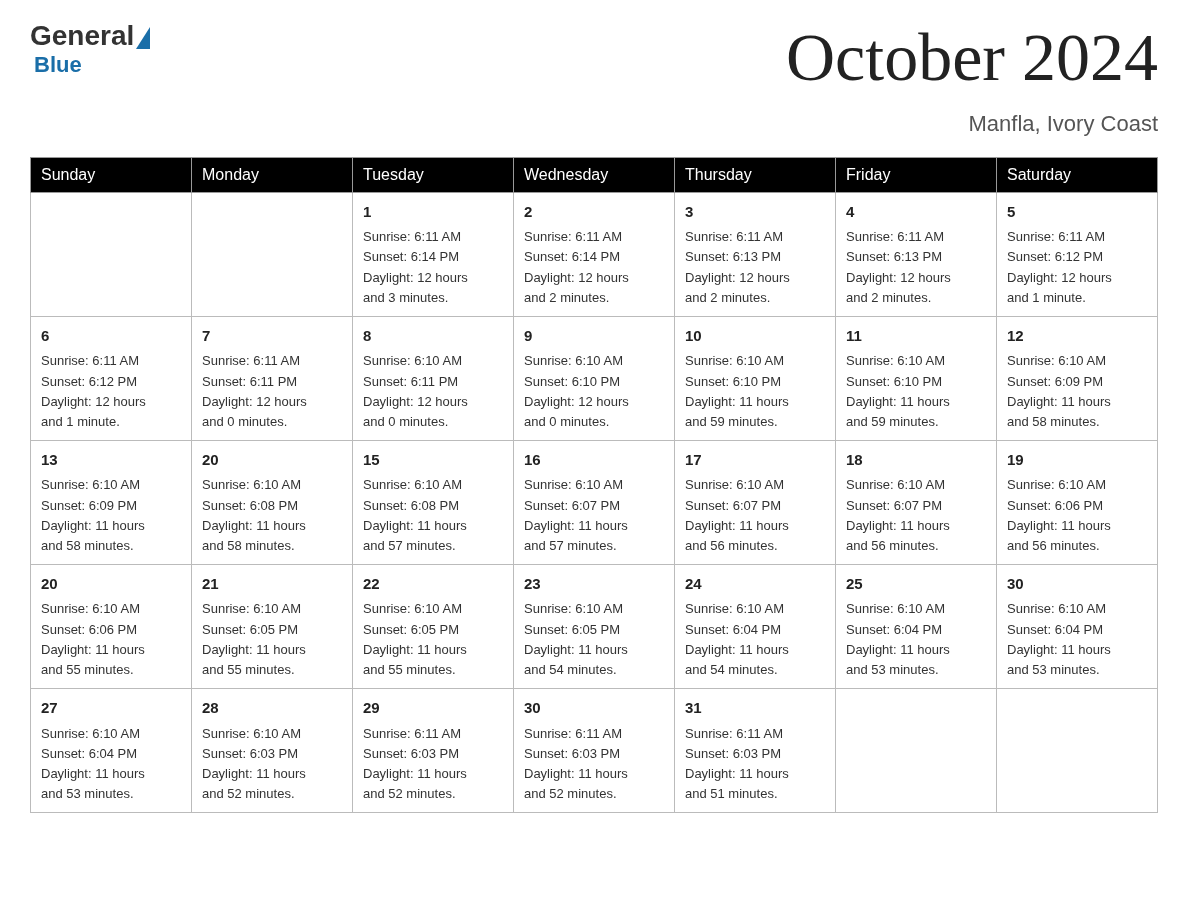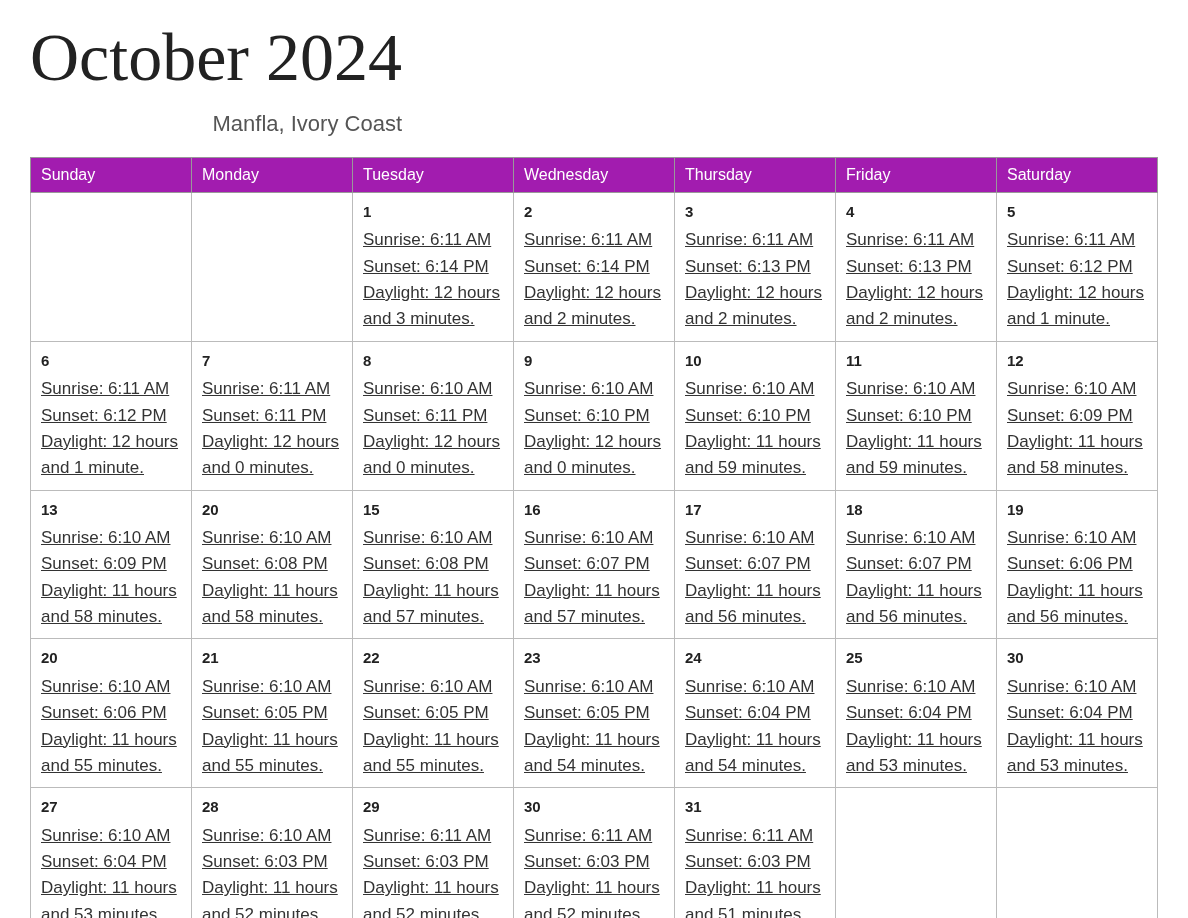--- a/index.html
+++ b/index.html
@@ -59,21 +59,21 @@
       font-size: 22px;
       color: #555;
       margin-top: 16px;
     }
     .calendar {
       width: 100%;
       border-collapse: collapse;
       border: 1px solid #999;
     }
     .calendar th {
-      background-color: #a21caf;
+      background-color: #000000;
       color: #fff;
       text-align: left;
       padding: 8px 10px;
       font-size: 16px;
       font-weight: normal;
       border: 1px solid #999;
     }
     .calendar td {
       vertical-align: top;
       padding: 8px 10px;
@@ -86,32 +86,38 @@
     }
     .day-number {
       font-size: 15px;
       font-weight: bold;
       color: #222;
       display: block;
       margin-bottom: 4px;
     }
     .cell-info {
       color: #333;
-      font-size: 17px;
+      font-size: 13px;
       line-height: 1.55;
-      text-decoration: underline;
     }
     .empty-cell {
       background: #fff;
     }
   </style>
 </head>
 <body>
 
 <div class="header">
+  <div class="logo">
+    <div class="logo-top">
+      <span class="logo-text-general">General</span>
+      <div class="logo-triangle"></div>
+    </div>
+    <span class="logo-bottom">Blue</span>
+  </div>
   <div class="title-section">
     <div class="month-title">October 2024</div>
     <div class="location">Manfla, Ivory Coast</div>
   </div>
 </div>
 
 <table class="calendar">
   <thead>
     <tr>
     <th>Sunday</th>

